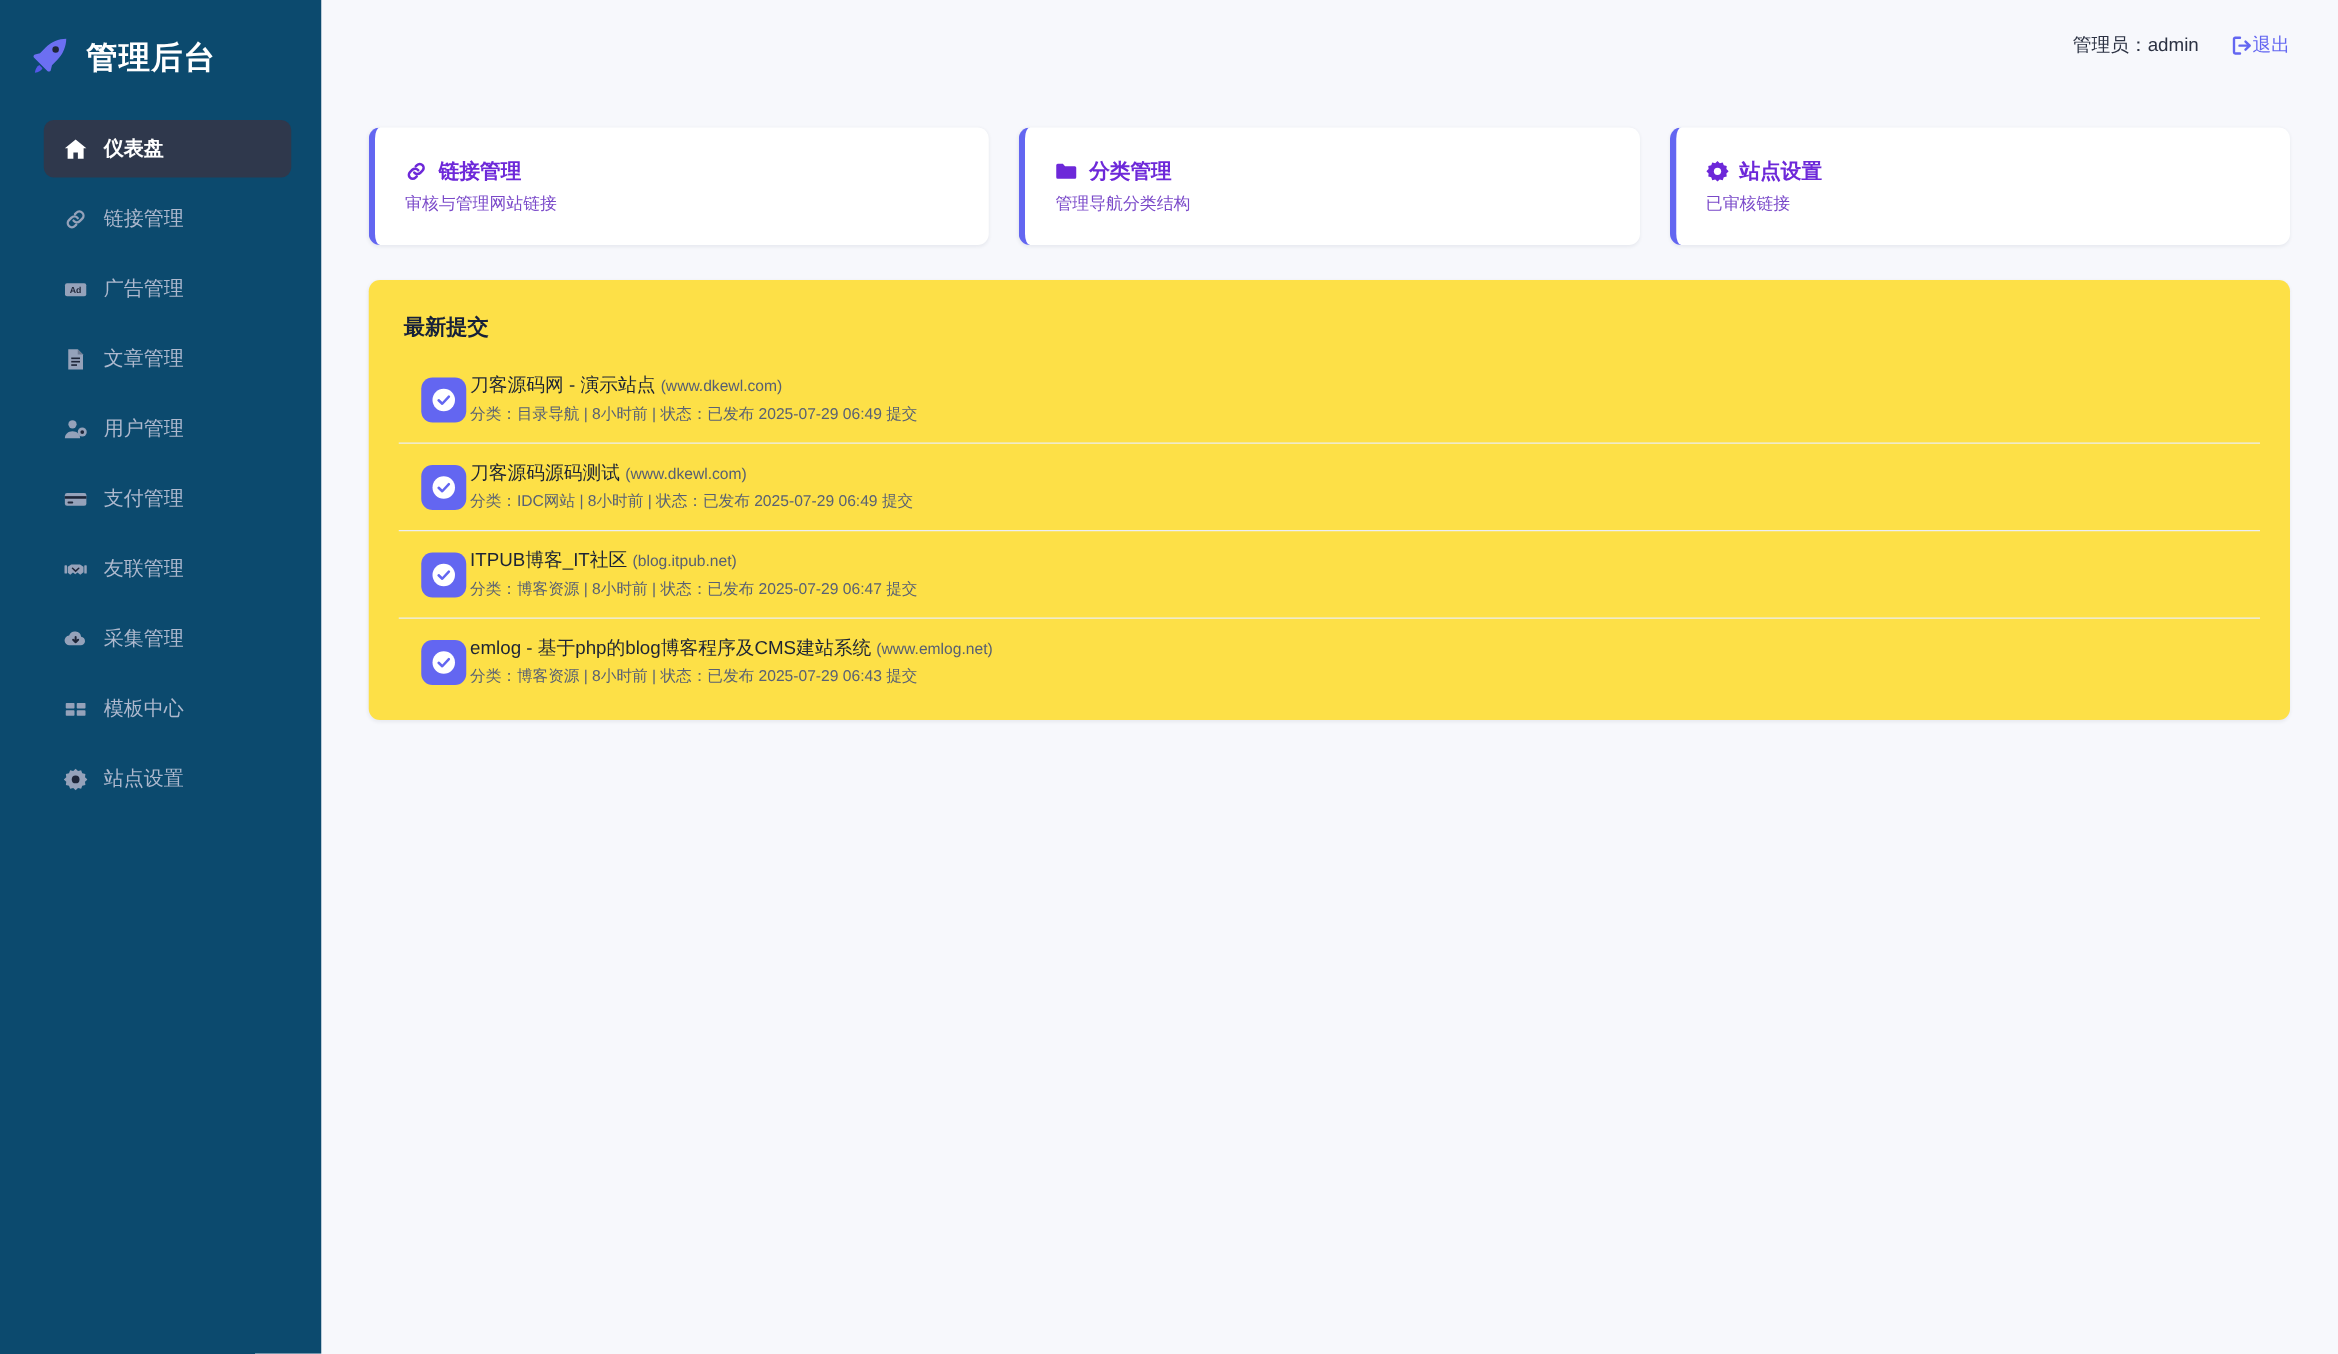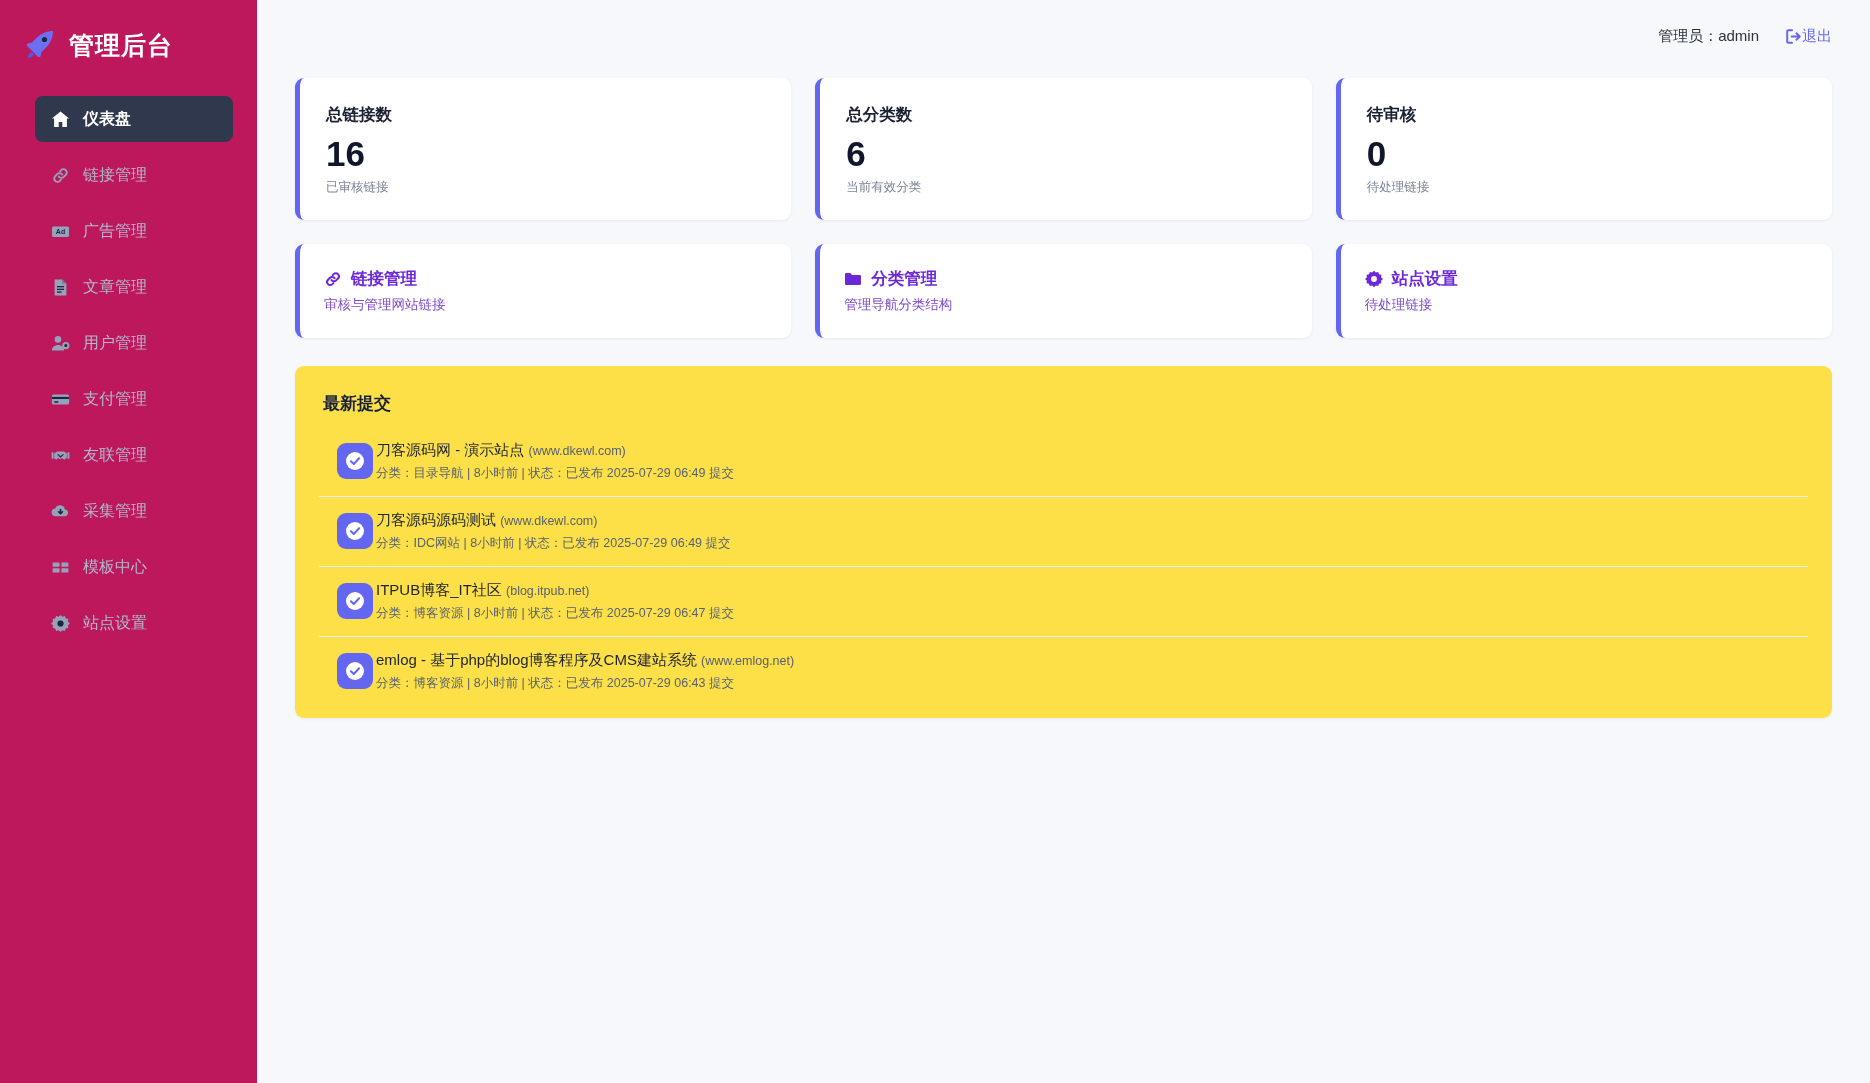--- a/index.html
+++ b/index.html
@@ -16,21 +16,21 @@
     display: flex;
     font-size: 14px;
     color: #1e2330;
   }
 
   
   .sidebar {
     width: 257px;
     min-width: 257px;
     height: 1083px;
-    background: #be185d;
+    background: #0c4a6e;
     display: flex;
     flex-direction: column;
     padding-top: 16px;
   }
 
   .brand {
     display: flex;
     align-items: center;
     gap: 13px;
     padding: 8px 0 8px 22px;
@@ -330,41 +330,20 @@
           <path d="M7 2.2H3.2a1 1 0 0 0-1 1v10.6a1 1 0 0 0 1 1H7"></path>
           <path d="M11.4 5.3 14.8 8.5l-3.4 3.2M14.4 8.5H6.6"></path>
         </svg>
       </span>
       <span>退出</span>
     </span>
   </header>
 
   <div class="content">
 
-    <div class="row">
-
-      <div class="stat-card">
-        <div class="stat-title">总链接数</div>
-        <div class="stat-value">16</div>
-        <div class="stat-sub">已审核链接</div>
-      </div>
-
-      <div class="stat-card">
-        <div class="stat-title">总分类数</div>
-        <div class="stat-value">6</div>
-        <div class="stat-sub">当前有效分类</div>
-      </div>
-
-      <div class="stat-card">
-        <div class="stat-title">待审核</div>
-        <div class="stat-value">0</div>
-        <div class="stat-sub">待处理链接</div>
-      </div>
-
-    </div>
 
     <div class="row row-actions">
 
       <div class="action-card">
         <div class="action-title">
           <span>
             <svg viewBox="0 0 18 18" width="18" height="18" fill="none" stroke="#6d28d9" stroke-width="2" stroke-linecap="round">
               <path d="M7.4 10a3.1 3.1 0 0 0 4.7.4l1.9-1.9a3.1 3.1 0 0 0-4.4-4.4l-1 1"></path>
               <path d="M10.6 8.2a3.1 3.1 0 0 0-4.7-.4L4 9.7a3.1 3.1 0 0 0 4.4 4.4l1-1"></path>
             </svg>
@@ -389,21 +368,21 @@
       <div class="action-card">
         <div class="action-title">
           <span>
             <svg viewBox="0 0 18 18" width="18" height="18" fill="#6d28d9">
               <path d="M9 0.8 10.8 2.5 13.2 1.9 14 4.2 16.4 4.8 16.1 7.2 18 9 16.1 10.8 16.4 13.2 14 13.8 13.2 16.1 10.8 15.5 9 17.2 7.2 15.5 4.8 16.1 4 13.8 1.6 13.2 1.9 10.8 0 9 1.9 7.2 1.6 4.8 4 4.2 4.8 1.9 7.2 2.5z"></path>
               <circle cx="9" cy="9" r="2.9" fill="#ffffff"></circle>
             </svg>
           </span>
           <span>站点设置</span>
         </div>
-        <div class="action-sub">待处理链接</div>
+        <div class="action-sub">已审核链接</div>
       </div>
 
     </div>
 
     <section class="panel">
       <div class="panel-title">最新提交</div>
 
       <div class="sub-item">
         <span class="sub-badge">
           <svg viewBox="0 0 22 22" width="22" height="22">

